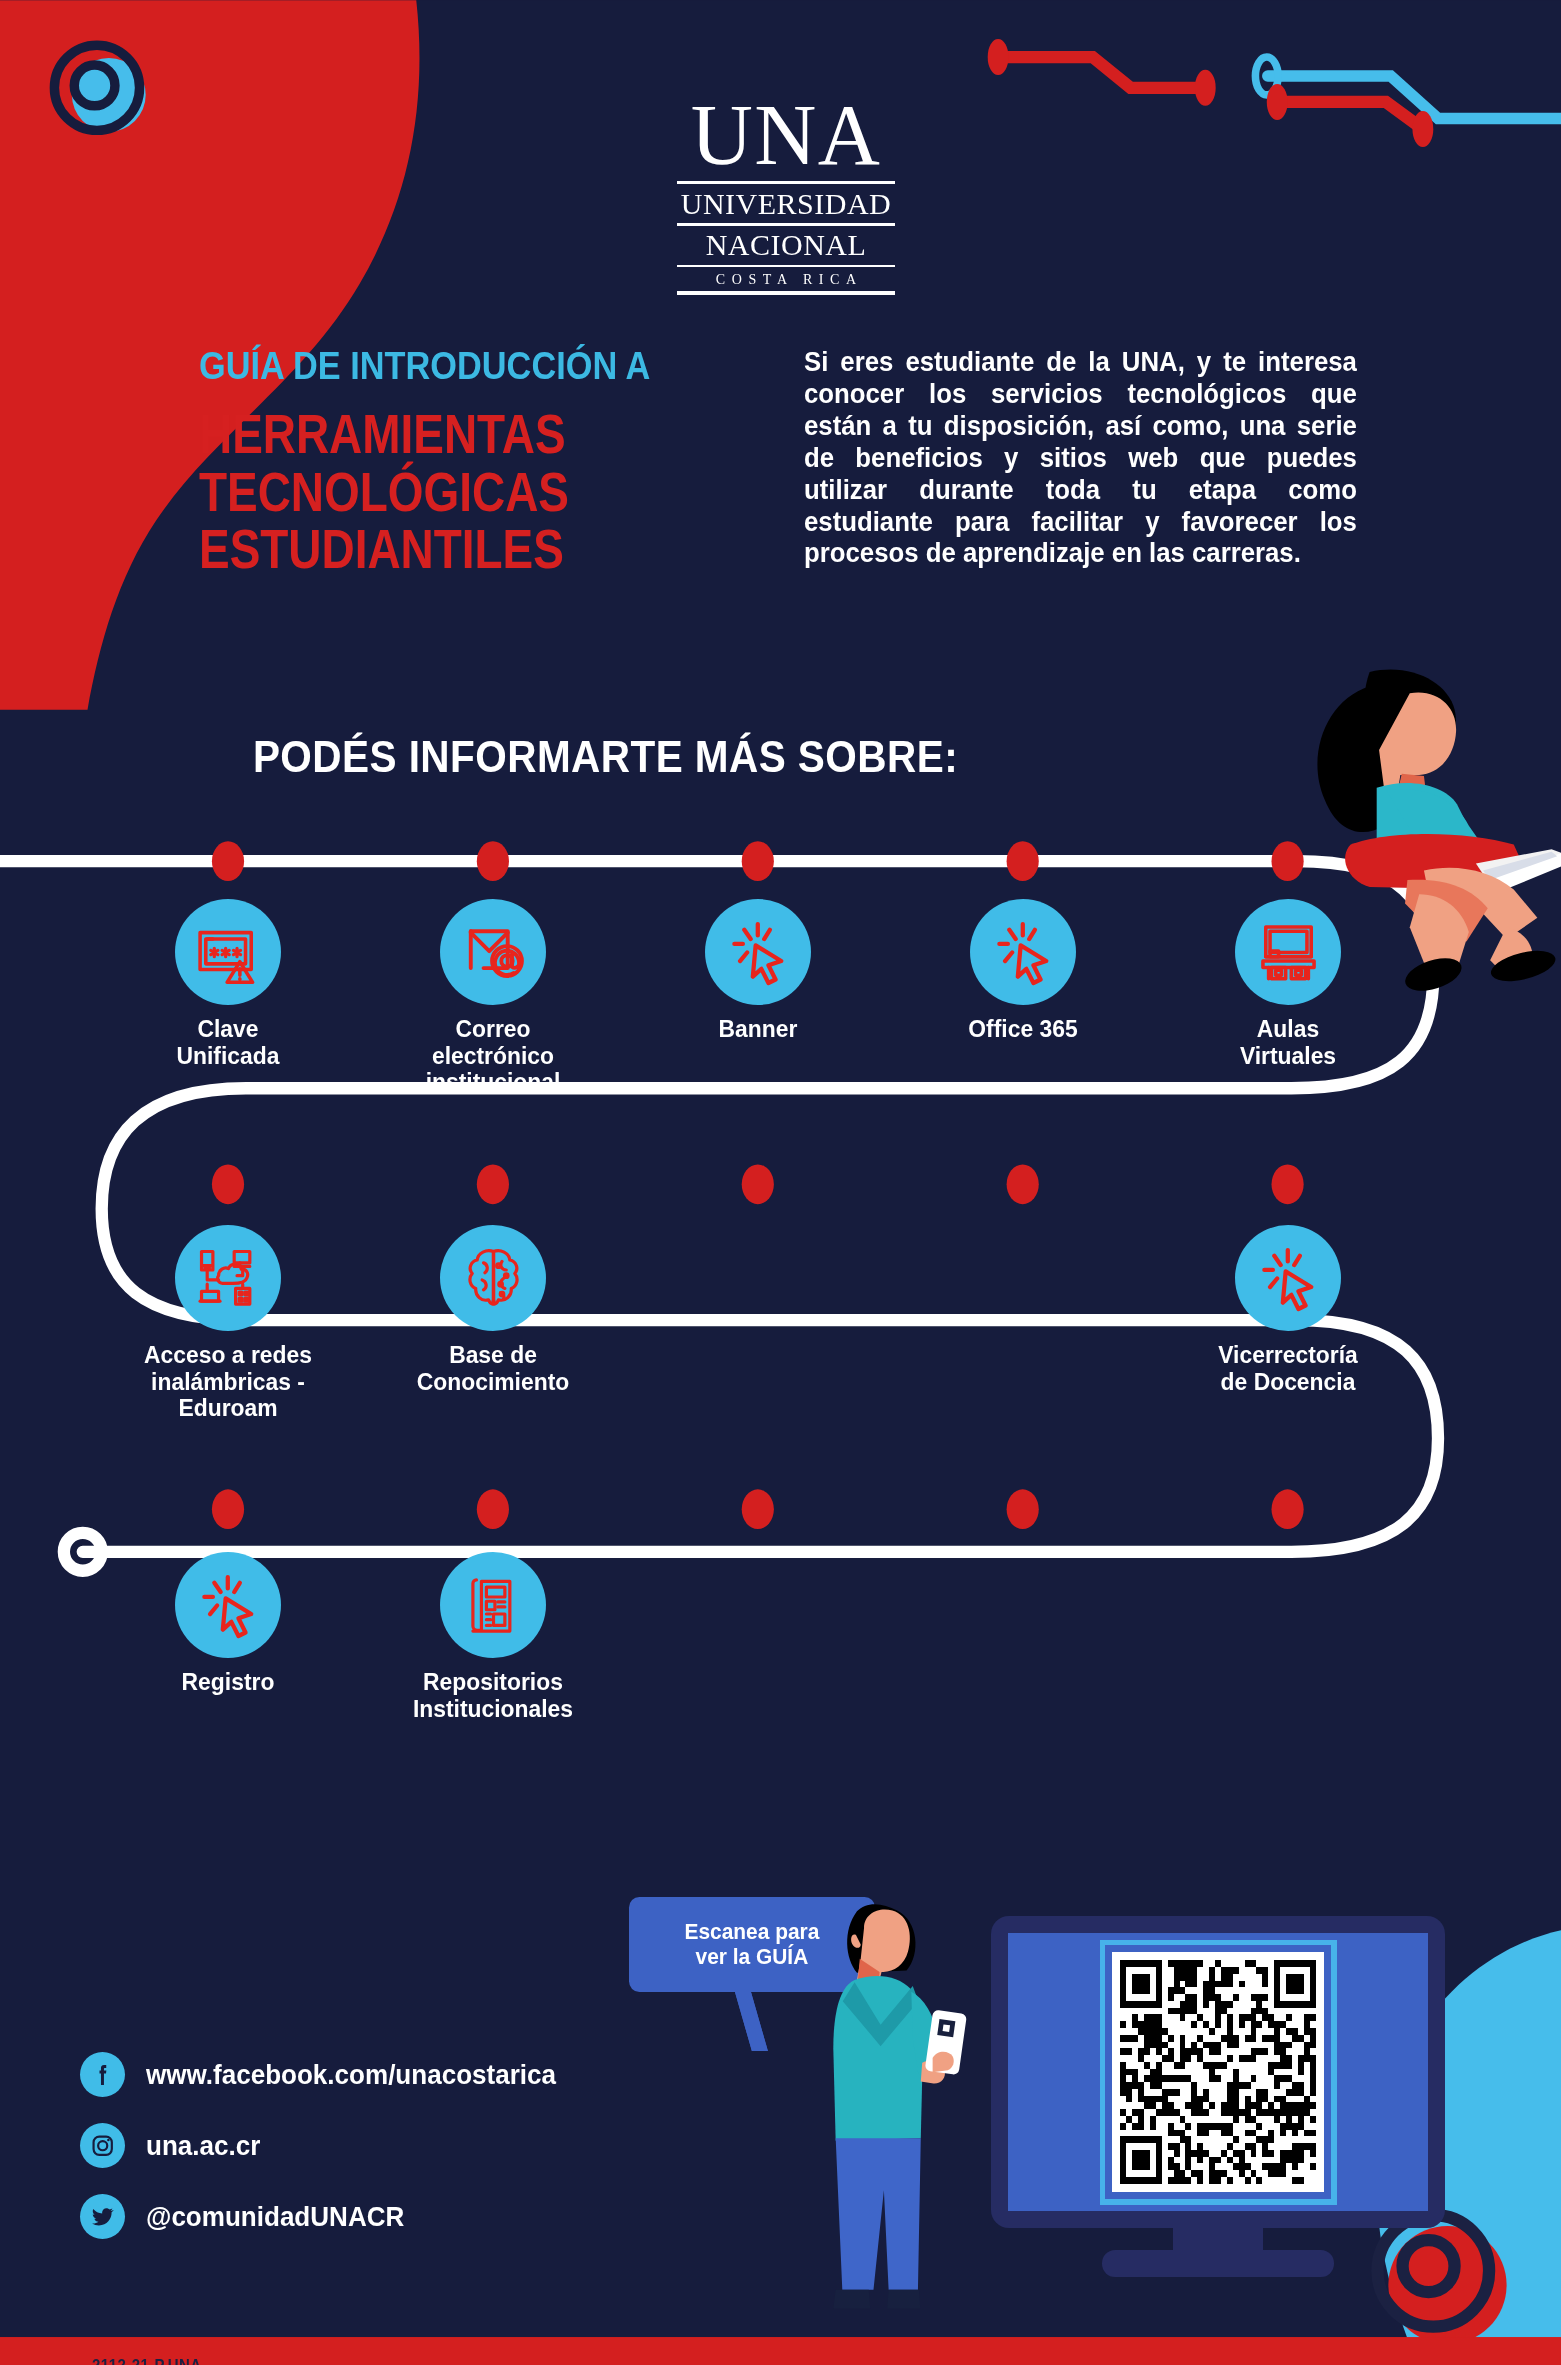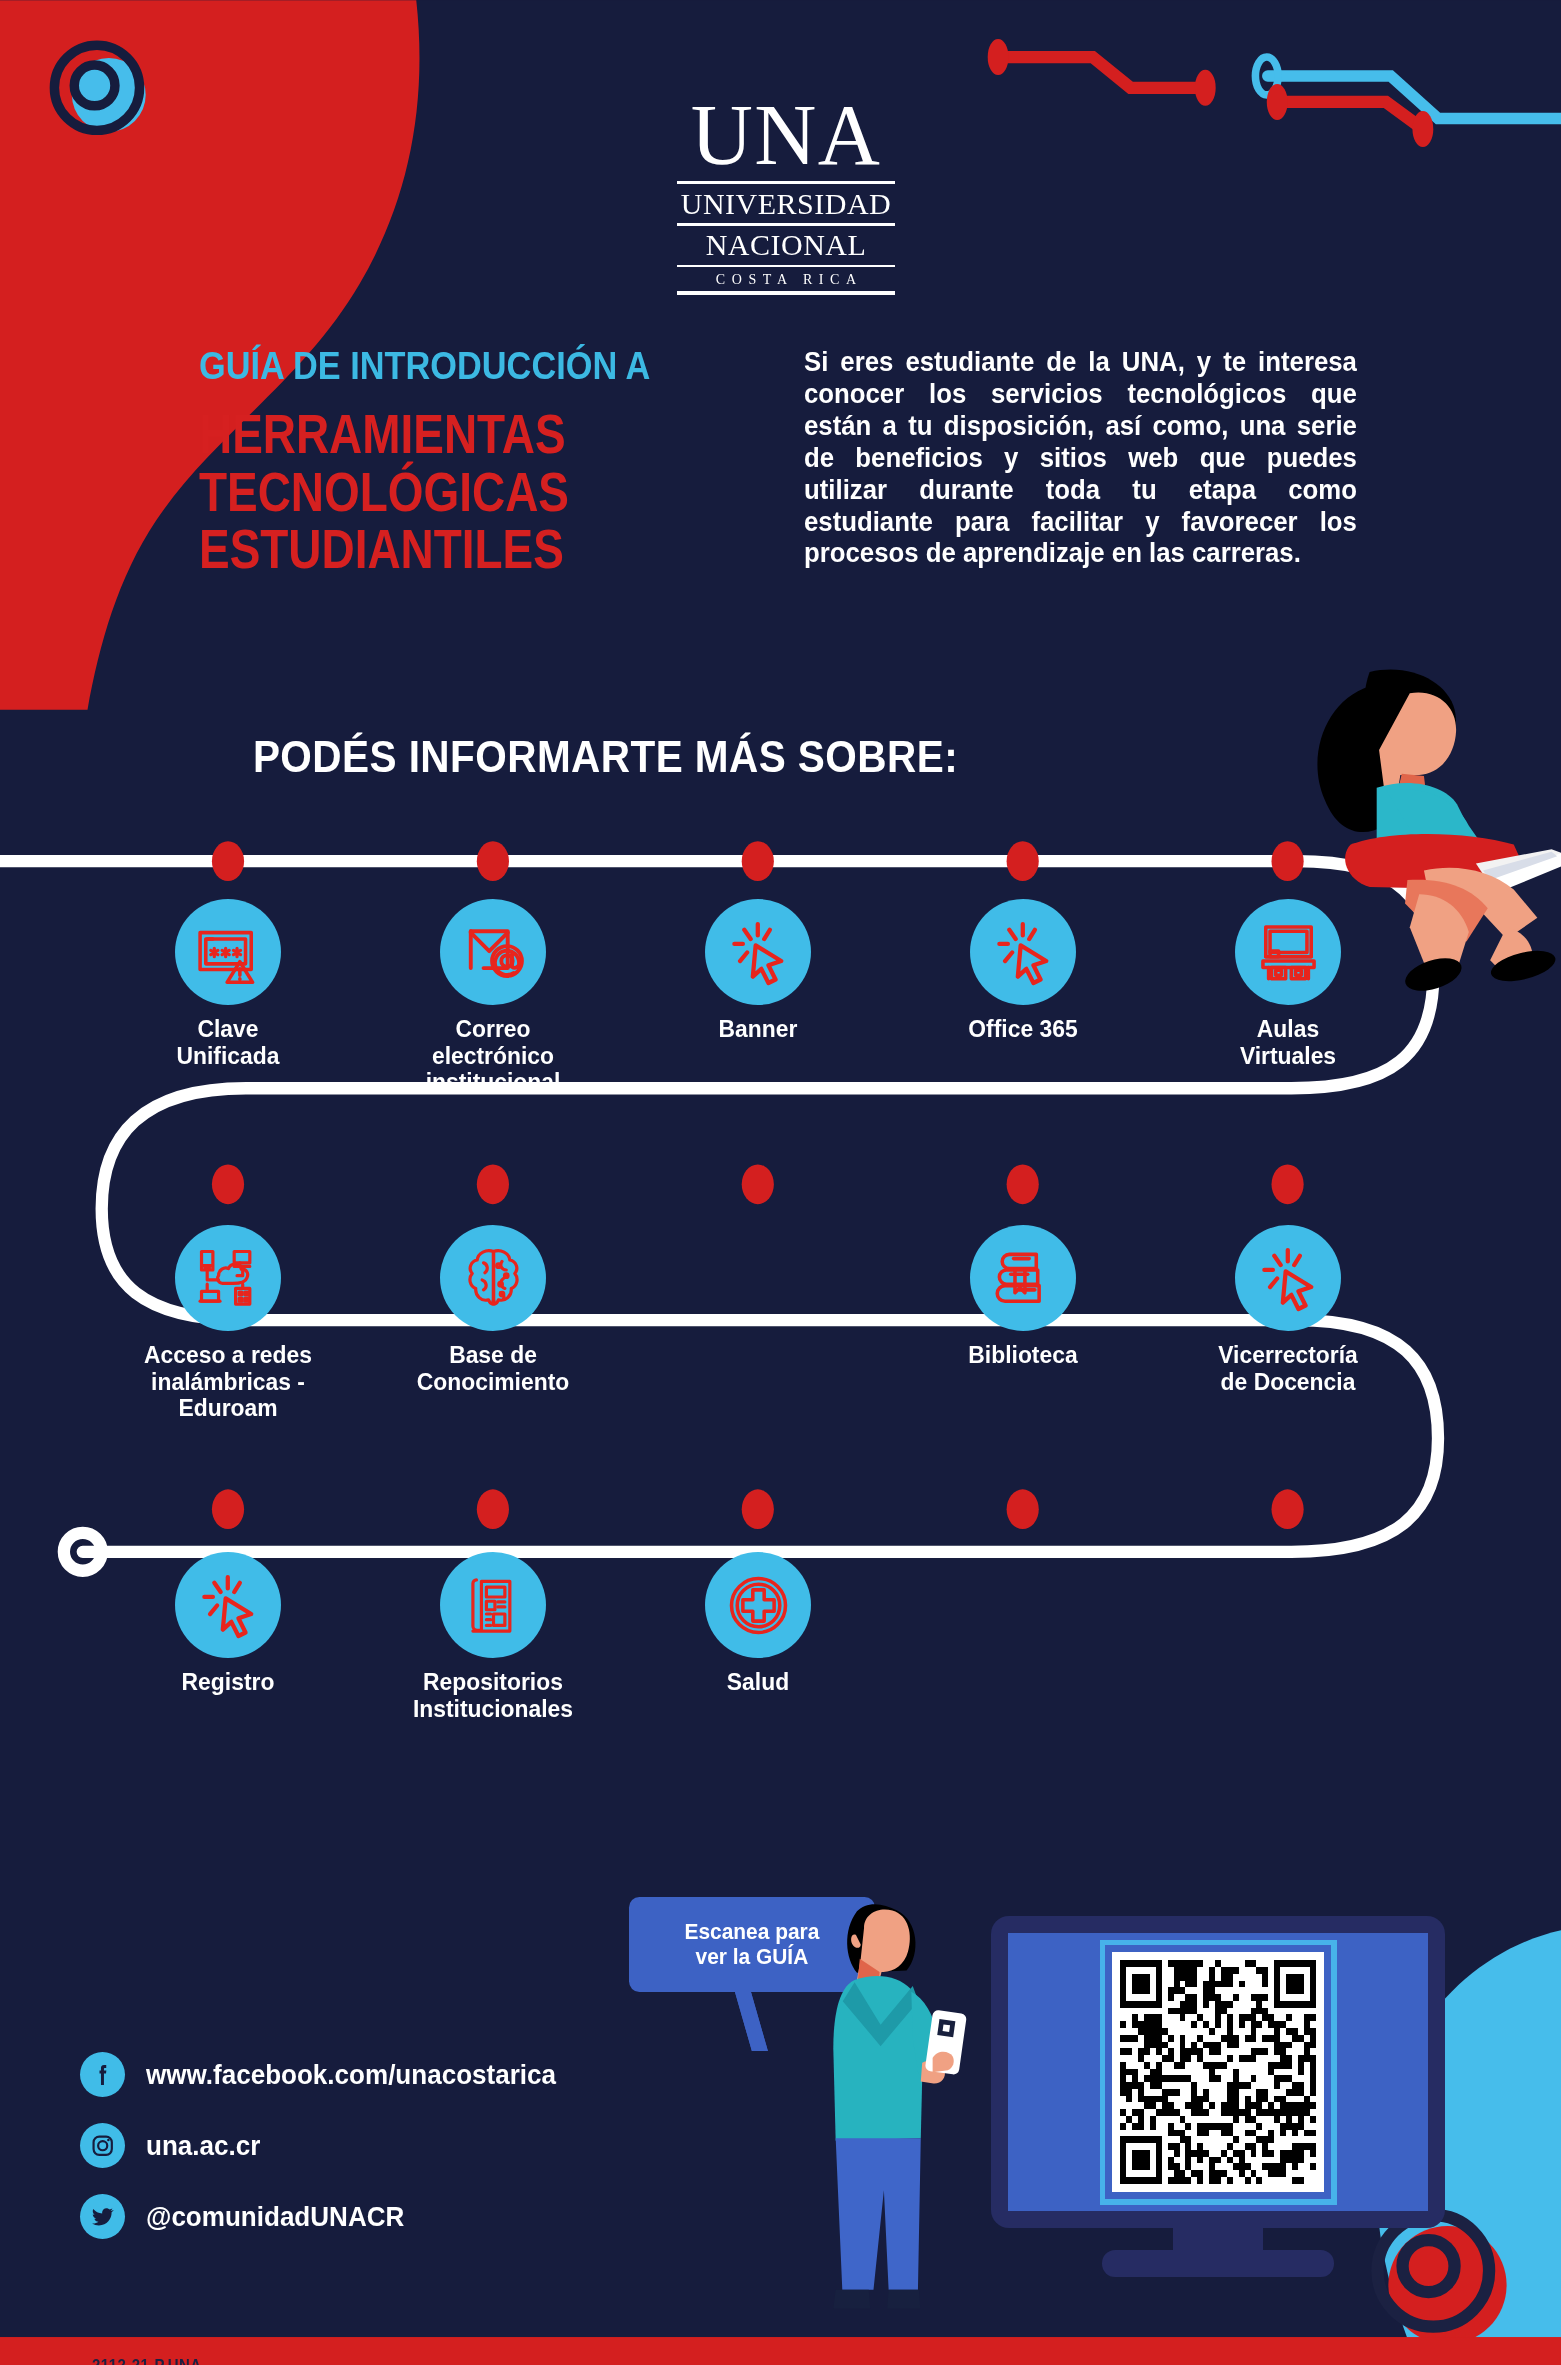--- a/index.html
+++ b/index.html
@@ -324,34 +324,20 @@
         <circle cx="57" cy="32" r="2.5"></circle>
           <circle cx="68" cy="46" r="2.5"></circle>
           <circle cx="60" cy="58" r="2.5"></circle>
           <circle cx="62" cy="72" r="2.5"></circle>
       </svg>
     </div>
     <div class="lbl">Base de<br>Conocimiento</div>
   </div>
 
 
-  <div class="item" style="left:919px; top:1225px;">
-    <div class="bubble">
-      <svg viewBox="0 0 100 100" fill="none" stroke="#e8251d" stroke-width="5" stroke-linecap="round" stroke-linejoin="round">
-        <path d="M30,16 h38 v20 h-38 a6,6 0 0 1 0,-20 Z"></path>
-          <path d="M36,22 h22"></path>
-        <path d="M26,38 h44 v20 h-44 a6,6 0 0 1 0,-20 Z"></path>
-          <path d="M32,44 h24"></path>
-        <path d="M24,60 h48 v22 h-48 a7,7 0 0 1 0,-22 Z"></path>
-          <path d="M44,66 h22"></path>
-        <path d="M38,38 v32 l7,-7 l7,7 V38"></path>
-      </svg>
-    </div>
-    <div class="lbl">Biblioteca</div>
-  </div>
 
   <div class="item" style="left:1184px; top:1225px;">
     <div class="bubble">
       <svg viewBox="0 0 100 100" fill="none" stroke="#e8251d" stroke-width="6" stroke-linecap="round" stroke-linejoin="round">
         <path d="M49,10 v16 M30,18 l9,13 M66,18 l-8,13 M16,38 h12 M24,62 l10,-12"></path>
         <path d="M46,40 L82,62 L64,68 L74,88 L64,93 L54,73 L42,84 Z"></path>
       </svg>
     </div>
     <div class="lbl">Vicerrectoría<br>de Docencia</div>
   </div>
@@ -374,30 +360,20 @@
         <rect x="40" y="24" width="26" height="14"></rect>
         <rect x="40" y="44" width="12" height="12"></rect>
         <path d="M56,45 h10 M56,52 h10"></path>
         <rect x="50" y="62" width="16" height="16"></rect>
         <path d="M40,62 h6 M40,70 h6 M40,78 h6"></path>
       </svg>
     </div>
     <div class="lbl">Repositorios<br>Institucionales</div>
   </div>
 
-  <div class="item" style="left:654px; top:1552px;">
-    <div class="bubble">
-      <svg viewBox="0 0 100 100" fill="none" stroke="#e8251d" stroke-width="5" stroke-linecap="round" stroke-linejoin="round">
-        <circle cx="50" cy="50" r="38"></circle>
-        <circle cx="50" cy="50" r="30"></circle>
-        <path d="M42,28 h16 v14 h14 v16 h-14 v14 h-16 v-14 h-14 v-16 h14 Z"></path>
-      </svg>
-    </div>
-    <div class="lbl">Salud</div>
-  </div>
 
 
 
   <div class="speech-tail"></div>
   <div class="speech">
     <div class="speech-txt">
       <div>Escanea para</div>
       <div>ver la GUÍA</div>
     </div>
   </div>

